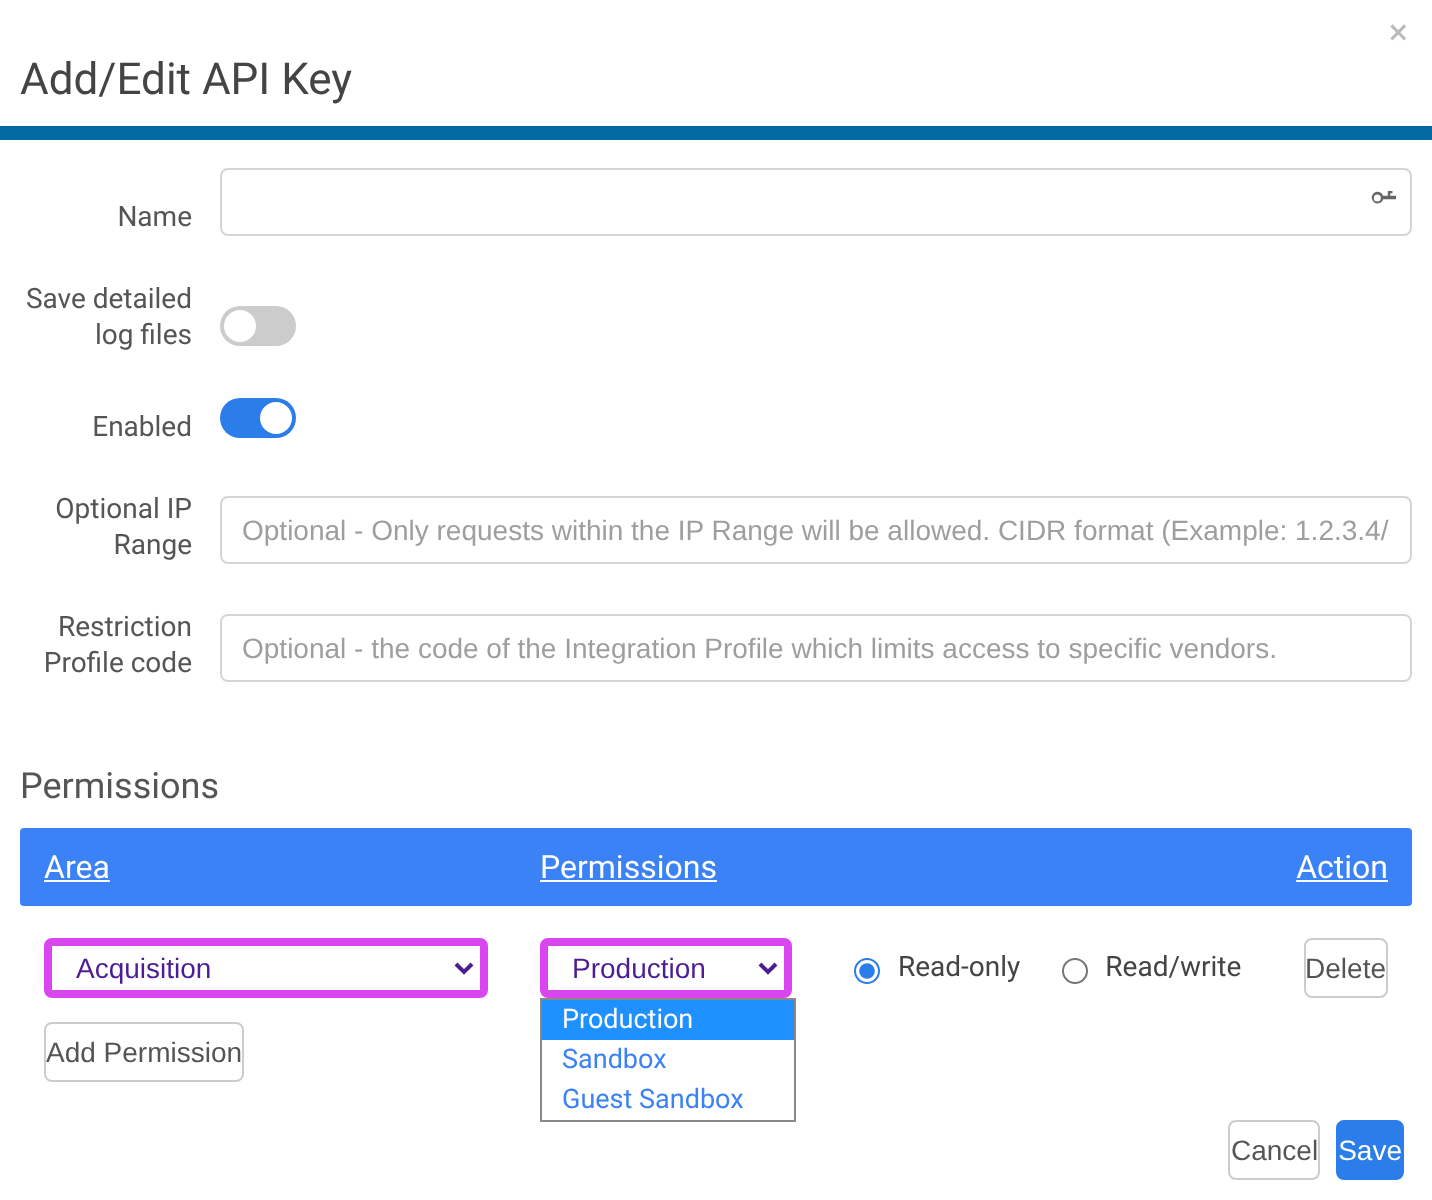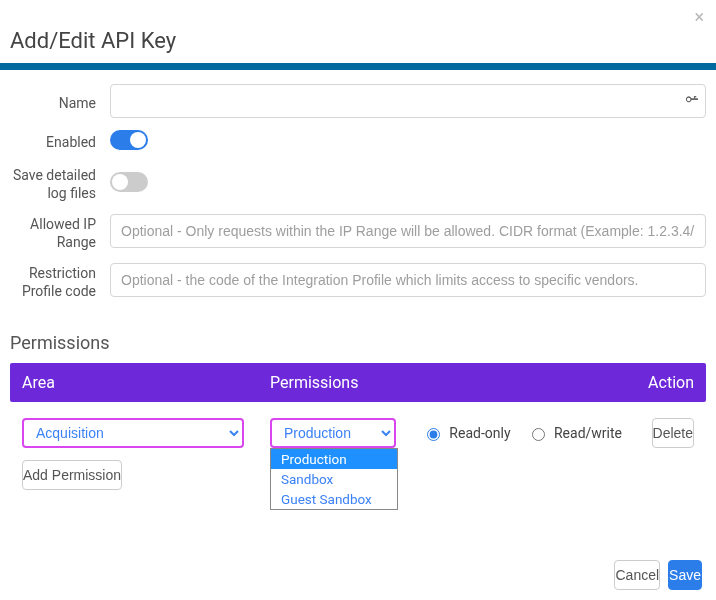--- a/index.html
+++ b/index.html
@@ -21,21 +21,21 @@
     font-size: 18px;
     cursor: pointer;
   }
   .title {
     font-size: 22px;
     color: #444;
     padding: 28px 10px 10px 10px;
     border-bottom: 7px solid #0369a1;
   }
   .form { padding: 14px 10px 0 10px; }
-  .row { display: flex; margin-bottom: 8px; align-items: center; }
+  .row { display: flex; margin-bottom: 18px; align-items: flex-end; }
   .lab {
     width: 100px;
     min-width: 100px;
     text-align: right;
     padding-right: 14px;
     color: #555;
     font-size: 14px;
     padding-top: 6px;
     line-height: 1.25;
   }
@@ -79,51 +79,52 @@
     border-radius: 50%;
     top: 2px;
   }
   .toggle.on .knob { left: 20px; }
   .toggle.off .knob { left: 2px; }
 
   .section-divider { height: 24px; }
   .perm-title { font-size: 18px; color: #555; padding: 0 10px 10px 10px; }
 
   .thead {
-    background: #6d28d9;
+    background: #3b82f6;
     color: #fff;
     display: flex;
     padding: 10px 12px;
     border-radius: 2px;
     font-size: 16px;
     align-items: flex-end;
+    text-decoration: underline;
   }
   .col-area { flex: 0 0 248px; }
   .col-env { flex: 0 0 152px; }
   .col-perm { flex: 1; }
   .col-action { width: 72px; text-align: right; }
 
   .prow {
     display: flex;
     padding: 16px 12px 8px 12px;
     align-items: center;
     position: relative;
   }
   select.sel {
     height: 30px;
-    border: 2px solid #d946ef;
+    border: 4px solid #d946ef;
     border-radius: 4px;
     padding: 0 8px;
     font-size: 14px;
-    color: #3b82f6;
+    color: #4c1d95;
     background: #fff;
   }
   .sel.area-sel { width: 222px; }
   .sel.env-sel { width: 126px; }
-  .radio-wrap { display: flex; align-items: center; gap: 6px; font-size: 14px; color: #444; justify-content: space-between; }
+  .radio-wrap { display: flex; align-items: center; gap: 6px; font-size: 14px; color: #444; }
   .radio-wrap input[type=radio] { accent-color: #2b7de9; }
   .btn {
     border: 1px solid #ccc;
     background: #fff;
     border-radius: 4px;
     padding: 6px 0;
     font-size: 14px;
     color: #555;
     cursor: pointer;
   }
@@ -177,35 +178,35 @@
       <span class="key-icon">
         <svg width="14" height="14" viewBox="0 0 24 24" fill="currentColor">
             <path d="M21 10h-2V8h2V6h-4v4h-4.1A5 5 0 1 0 13 13h11v-3zM8 15a3 3 0 1 1 0-6 3 3 0 0 1 0 6z"></path>
           </svg>
       </span>
     </div>
   </div>
 
 
   <div class="row">
+    <div class="lab">Save detailed log files</div>
+    <div class="field">
+      <div class="toggle off"><span class="knob"></span></div>
+    </div>
+  </div>
+
+  <div class="row">
     <div class="lab">Enabled</div>
     <div class="field">
       <div class="toggle on"><span class="knob"></span></div>
     </div>
   </div>
 
   <div class="row">
-    <div class="lab">Save detailed log files</div>
-    <div class="field">
-      <div class="toggle off"><span class="knob"></span></div>
-    </div>
-  </div>
-
-  <div class="row">
-    <div class="lab">Allowed IP Range</div>
+    <div class="lab">Optional IP Range</div>
     <div class="field">
       <input class="tinput" type="text" placeholder="Optional - Only requests within the IP Range will be allowed. CIDR format (Example: 1.2.3.4/32)" style="">
     </div>
   </div>
 
   <div class="row">
     <div class="lab">Restriction Profile code</div>
     <div class="field">
       <input class="tinput" type="text" placeholder="Optional - the code of the Integration Profile which limits access to specific vendors." style="">
     </div>

